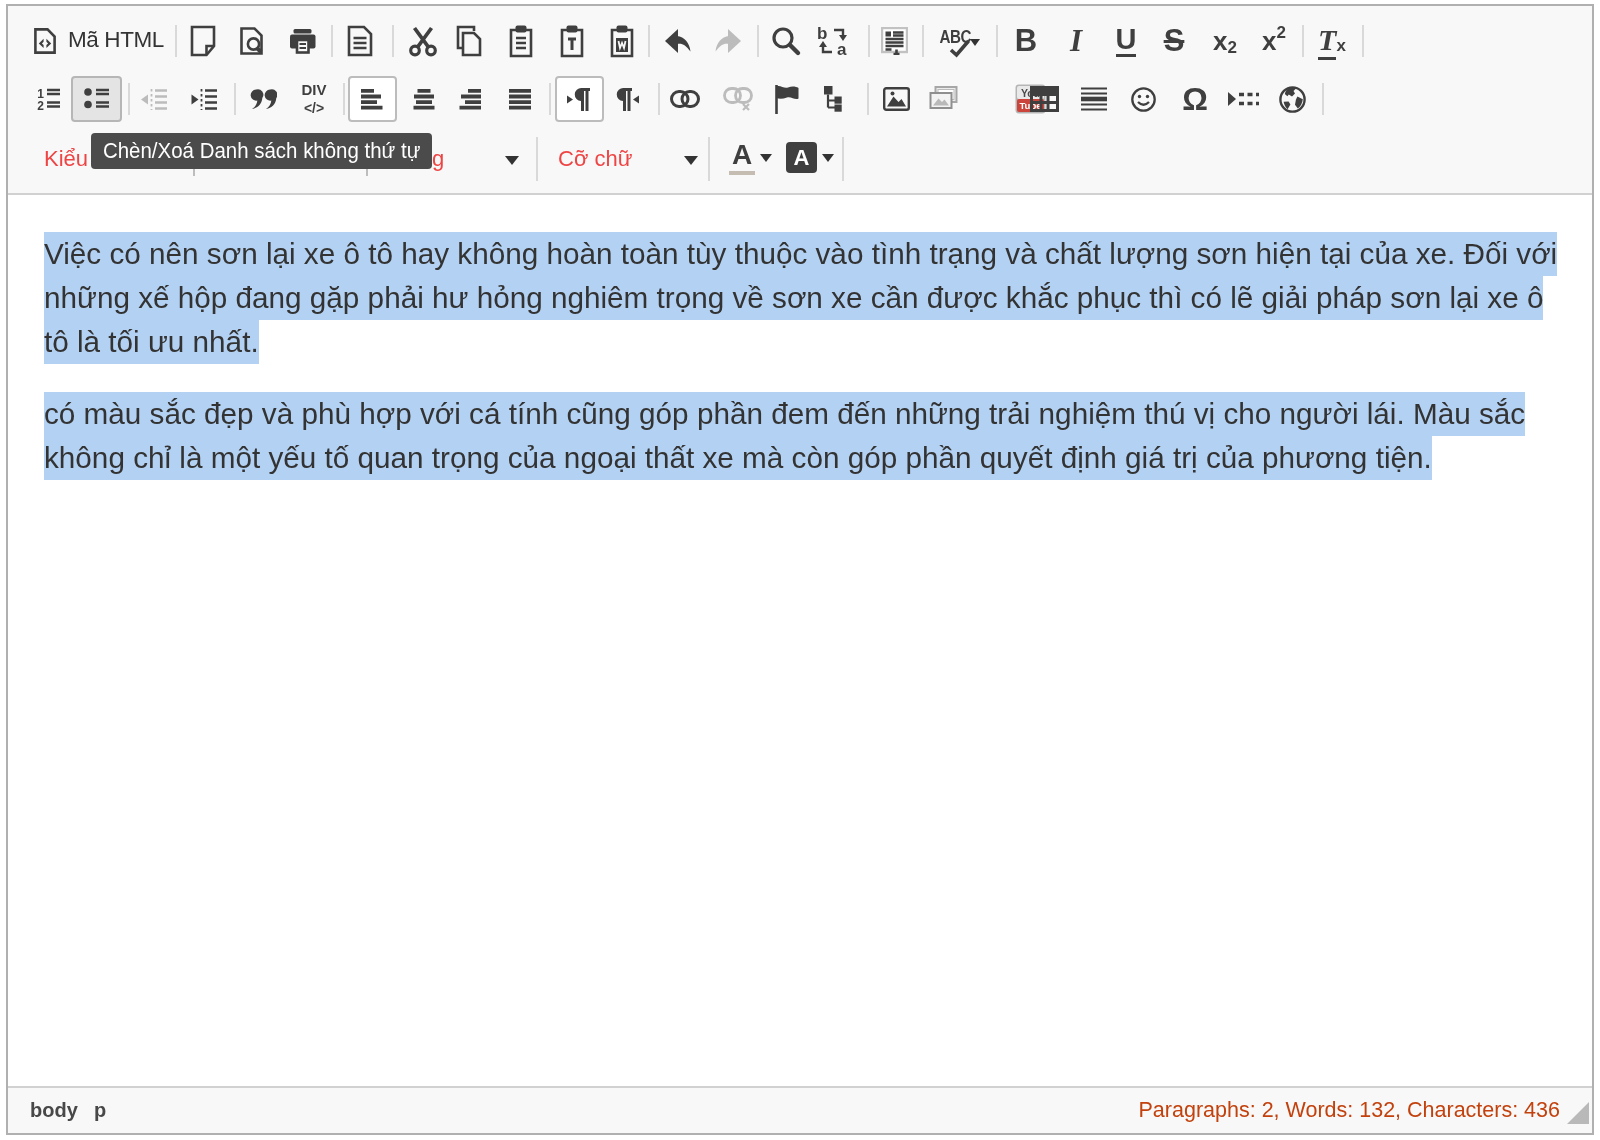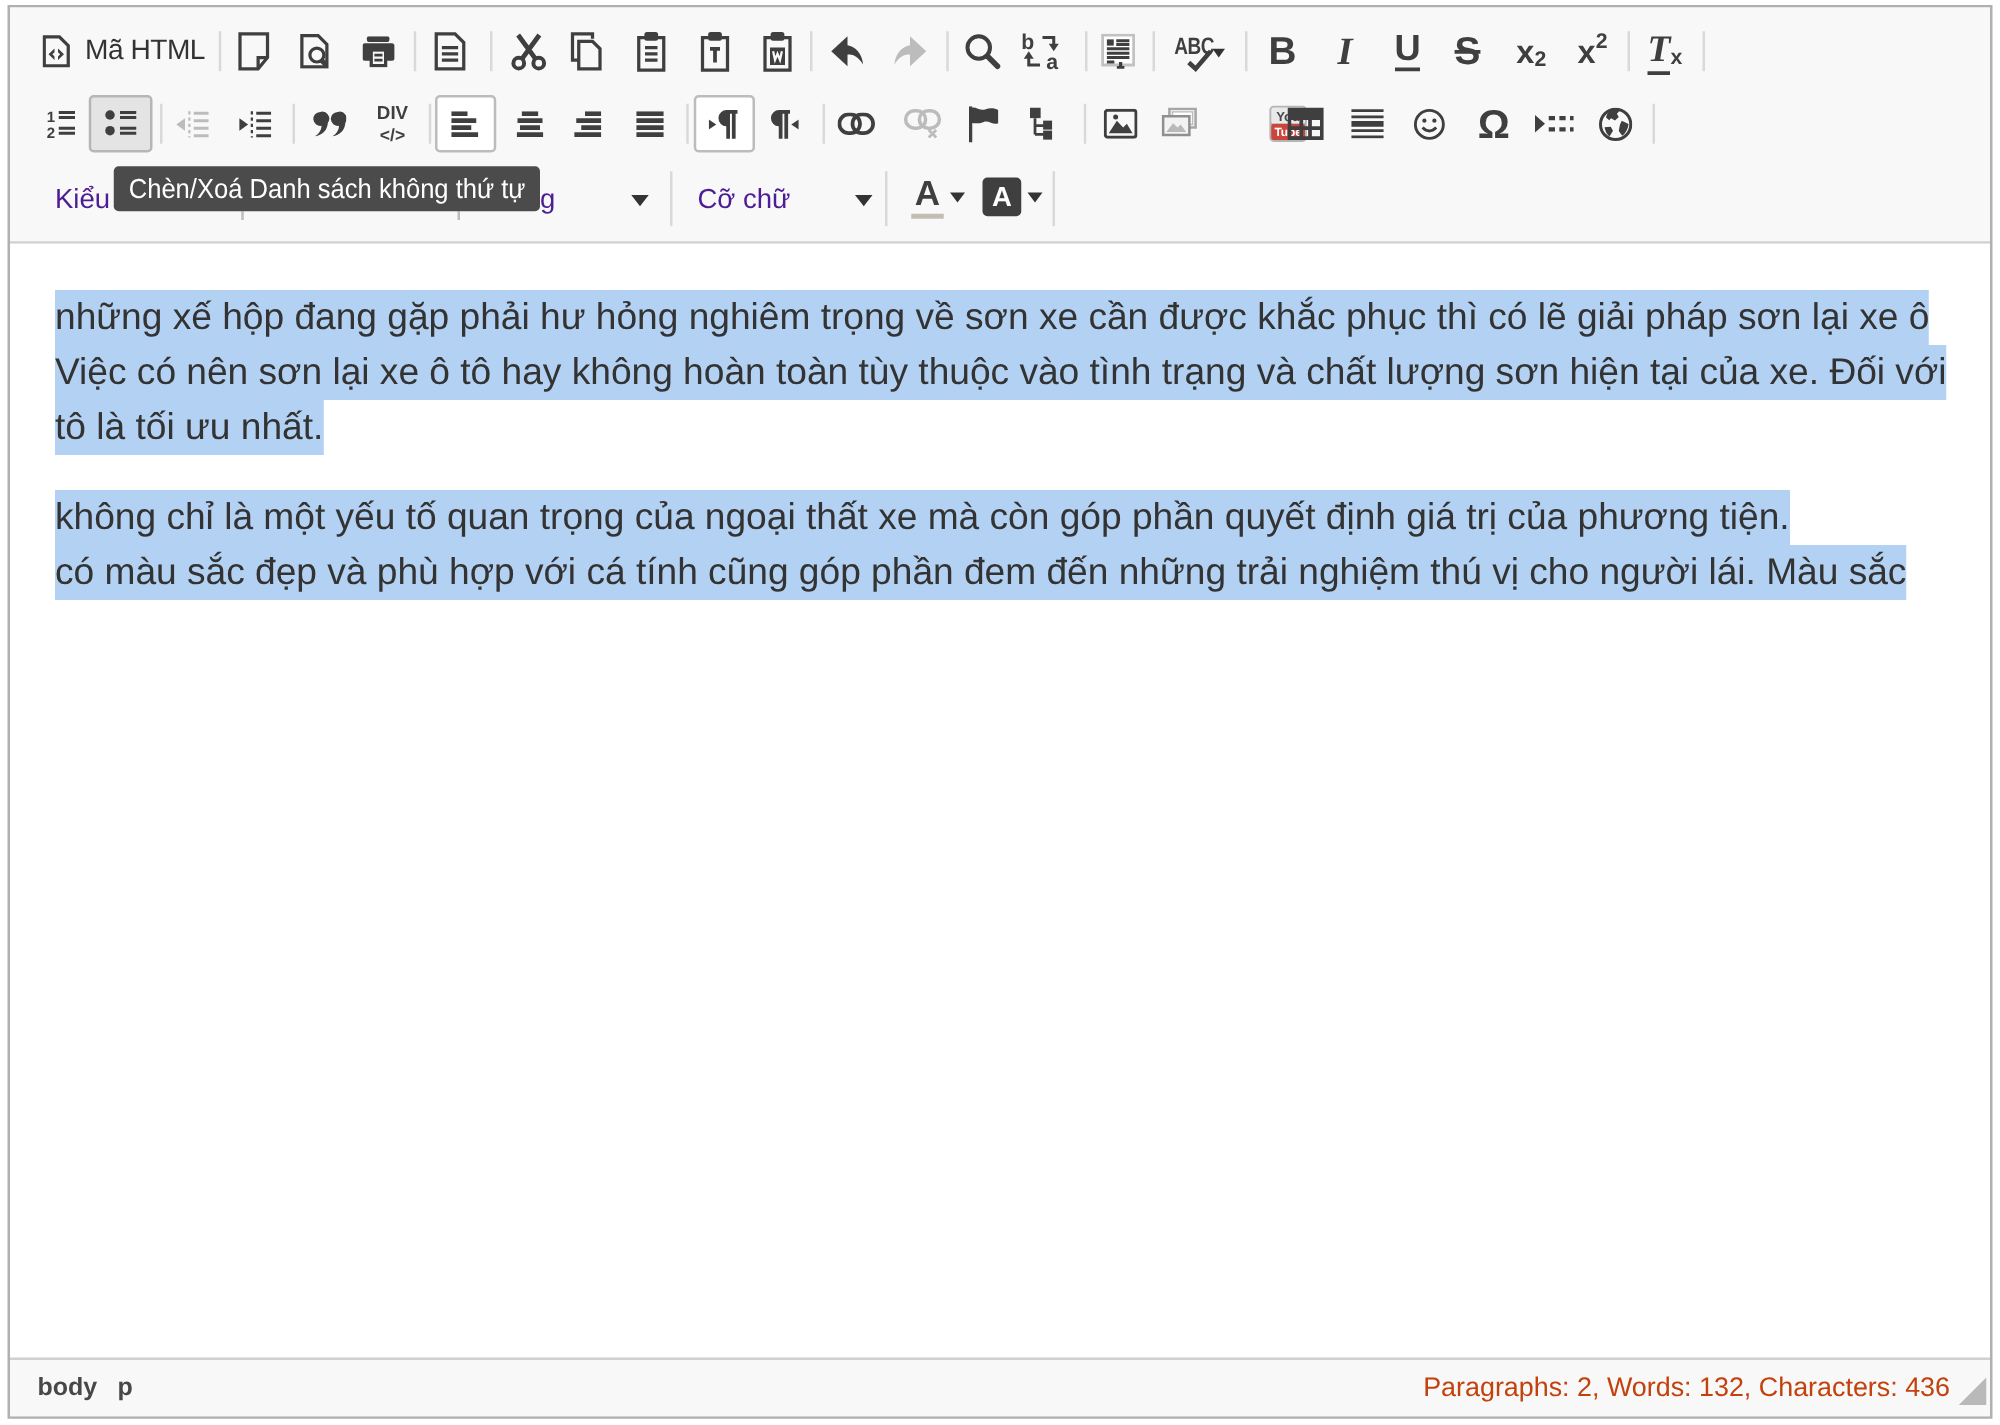--- a/index.html
+++ b/index.html
@@ -20,21 +20,21 @@
 .dis .ic { stroke:#bcbcbc; }
 .dis .icf { fill:#bcbcbc; }
 .onbox { background:#fff; border:2px solid #bcbcbc; border-radius:4px; }
 .activebox { background:#e4e4e4; border:2px solid #b6b6b6; border-radius:4px; }
 .glyph { font-weight:bold; color:#3f3f3f; }
 #content { position:absolute; left:0; top:189px; width:100%; height:897px; background:#fff; }
 .ln { position:relative; height:44px; white-space:nowrap; }
 .ln span { display:inline-block; height:44px; line-height:44px; background:#b3d1f2; font-size:29.7px; color:#333; }
 #statusbar { position:absolute; left:0; bottom:0; width:100%; height:47px; background:#f8f8f8; border-top:2px solid #d1d1d1; }
 #tooltip { position:absolute; left:91px; top:133px; width:341px; height:36px; background:#4b4b4b; border-radius:4px; color:#fff; font-size:22px; display:flex; align-items:center; justify-content:center; z-index:10; }
-.combolabel { position:absolute; top:136px; height:46px; line-height:46px; font-size:22px; color:#4c1d95; }
+.combolabel { position:absolute; top:136px; height:46px; line-height:46px; font-size:22px; color:#ef4444; }
 .arr { position:absolute; top:156px; width:0; height:0; border-left:7px solid transparent; border-right:7px solid transparent; border-top:9px solid #333; }
 </style>
 </head>
 <body>
 <div id="frame">
   <div id="toolbar">
       <div id="tb">
 
     <div class="btn b1" style="left:23px;width:44px;">
       <svg width="22" height="26" viewBox="0 0 22 26">
@@ -359,26 +359,26 @@
     <div style="position:absolute;left:786px;top:142px;width:31px;height:31px;background:#3f3f3f;border-radius:4px;color:#fff;font-size:22px;font-weight:bold;text-align:center;line-height:31px;">A</div>
     <div class="arr" style="left:822px;border-top-width:8px;border-left-width:6px;border-right-width:6px;top:154px;"></div>
     <div class="sep s3" style="left:842px"></div>
     <div id="tooltip">
           <span style="display:inline-block;transform:scaleX(0.93);white-space:nowrap;">Chèn/Xoá Danh sách không thứ tự</span>
         </div>
   </div>
     </div>
   <div id="content">
     <div id="paras" style="position:absolute;left:36px;top:37px;">
+      <div class="ln"><span>Việc có nên sơn lại xe ô tô hay không hoàn toàn tùy thuộc vào tình trạng và chất lượng sơn hiện tại của xe. Đối với</span></div>
       <div class="ln"><span>những xế hộp đang gặp phải hư hỏng nghiêm trọng về sơn xe cần được khắc phục thì có lẽ giải pháp sơn lại xe ô</span></div>
-      <div class="ln"><span>Việc có nên sơn lại xe ô tô hay không hoàn toàn tùy thuộc vào tình trạng và chất lượng sơn hiện tại của xe. Đối với</span></div>
       <div class="ln"><span>tô là tối ưu nhất.</span></div>
       <div style="height:28px"></div>
+      <div class="ln"><span>có màu sắc đẹp và phù hợp với cá tính cũng góp phần đem đến những trải nghiệm thú vị cho người lái. Màu sắc</span></div>
       <div class="ln"><span>không chỉ là một yếu tố quan trọng của ngoại thất xe mà còn góp phần quyết định giá trị của phương tiện.</span></div>
-      <div class="ln"><span>có màu sắc đẹp và phù hợp với cá tính cũng góp phần đem đến những trải nghiệm thú vị cho người lái. Màu sắc</span></div>
     </div>
   </div>
   <div id="statusbar">
     <div style="position:absolute;left:22px;top:0;height:45px;line-height:45px;font-size:20px;font-weight:bold;color:#484848;">body</div>
     <div style="position:absolute;left:86px;top:0;height:45px;line-height:45px;font-size:20px;font-weight:bold;color:#484848;">p</div>
     <div style="position:absolute;right:32px;top:0;height:45px;line-height:45px;font-size:21.5px;color:#c2410c;">Paragraphs: 2, Words: 132, Characters: 436</div>
     <div style="position:absolute;right:3px;bottom:9px;width:0;height:0;border-left:22px solid transparent;border-bottom:22px solid #b9b9b9;"></div>
   </div>
 </div>
 

